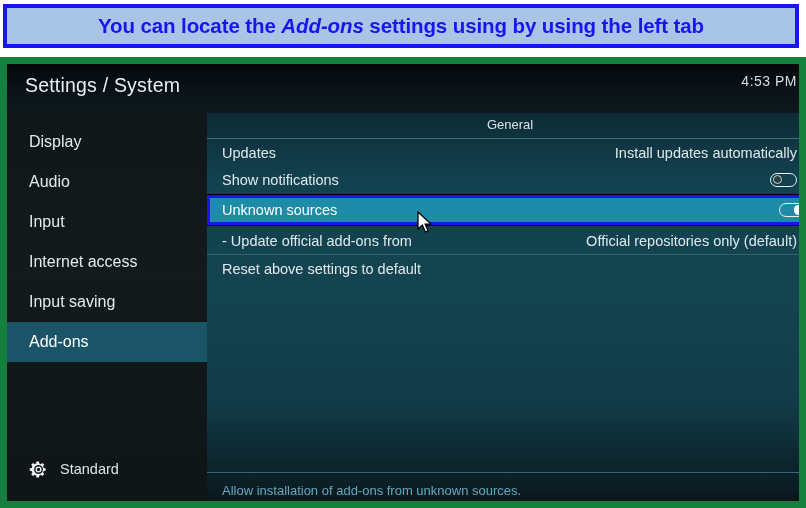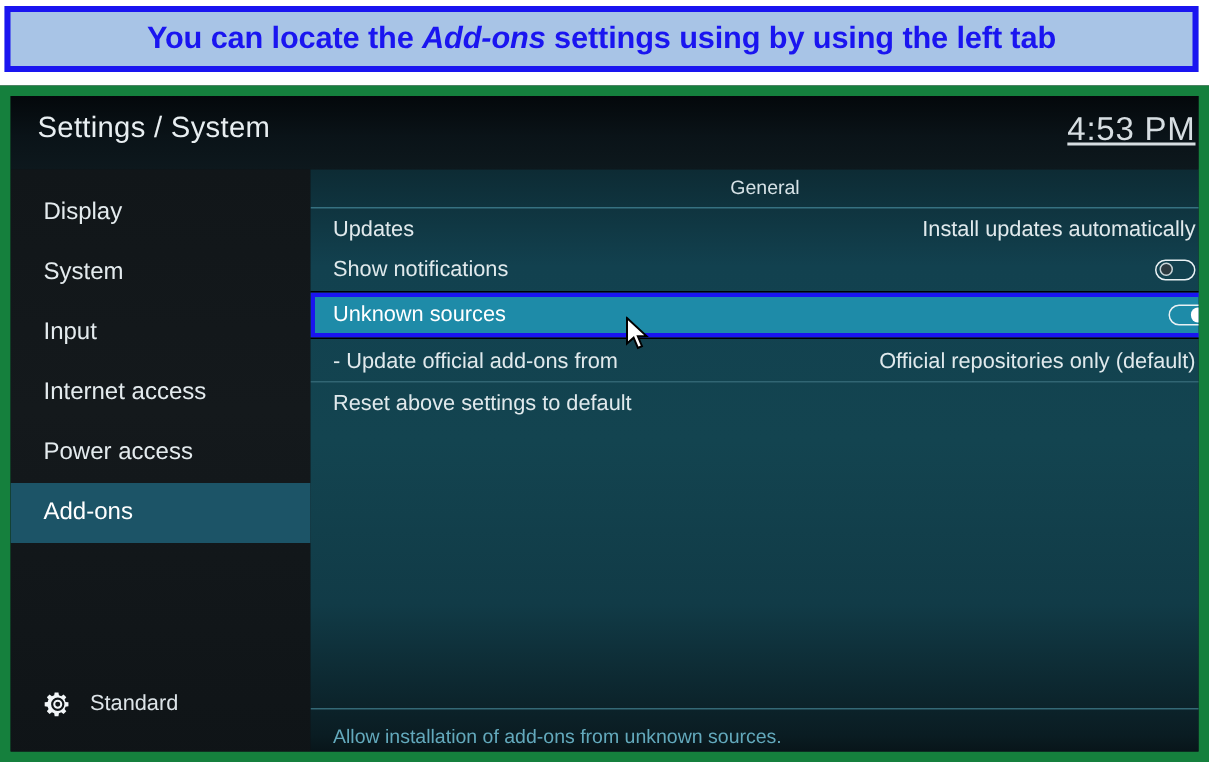--- a/index.html
+++ b/index.html
@@ -67,25 +67,24 @@
     top: 10px;
     font-size: 19.5px;
     color: #e8eef1;
     font-weight: 300;
     letter-spacing: 0.2px;
   }
   #clock {
     position: absolute;
     right: 16px;
     top: 9px;
-    font-size: 22px;
+    font-size: 14px;
     color: #d7dee2;
     font-weight: 300;
     letter-spacing: 0.5px;
-    text-decoration: underline;
   }
 
   
   #sidebar {
     position: absolute;
     left: 0;
     top: 49px;
     width: 200px;
     height: 402px;
     background: linear-gradient(to bottom, #111619 0%, #14191c 40%, #0f1417 100%);
@@ -281,24 +280,24 @@
 <div id="kodi-window">
 
   <div id="kodi-header">
     <div id="breadcrumb">Settings / System</div>
     <div id="clock">4:53 PM</div>
   </div>
 
   <div id="sidebar">
     <div id="sidebar-list">
         <div class="side-item"><span>Display</span></div>
-        <div class="side-item"><span>System</span></div>
+        <div class="side-item"><span>Audio</span></div>
         <div class="side-item"><span>Input</span></div>
         <div class="side-item"><span>Internet access</span></div>
-        <div class="side-item"><span>Power access</span></div>
+        <div class="side-item"><span>Input saving</span></div>
         <div class="side-item selected"><span>Add-ons</span></div>
       </div>
     <div id="sidebar-footer">
       <svg class="gear-icon" viewBox="0 0 24 24">
         <path fill="#f2f6f8" d="M12 8.2a3.8 3.8 0 1 0 0 7.6 3.8 3.8 0 0 0 0-7.6zm0 5.9a2.1 2.1 0 1 1 0-4.2 2.1 2.1 0 0 1 0 4.2z"></path>
         <path fill="#f2f6f8" d="M21 13.6v-3.2l-2.5-.4a6.9 6.9 0 0 0-.8-1.9l1.5-2-2.3-2.3-2 1.5a6.9 6.9 0 0 0-1.9-.8L12.6 2h-3.2l-.4 2.5a6.9 6.9 0 0 0-1.9.8l-2-1.5L2.8 6.1l1.5 2a6.9 6.9 0 0 0-.8 1.9L1 10.4v3.2l2.5.4c.2.7.4 1.3.8 1.9l-1.5 2 2.3 2.3 2-1.5c.6.4 1.2.6 1.9.8l.4 2.5h3.2l.4-2.5c.7-.2 1.3-.4 1.9-.8l2 1.5 2.3-2.3-1.5-2c.4-.6.6-1.2.8-1.9l2.5-.4zM12 17.6a5.6 5.6 0 1 1 0-11.2 5.6 5.6 0 0 1 0 11.2z"></path>
       </svg>
       <span class="level-label">Standard</span>
     </div>
   </div>

